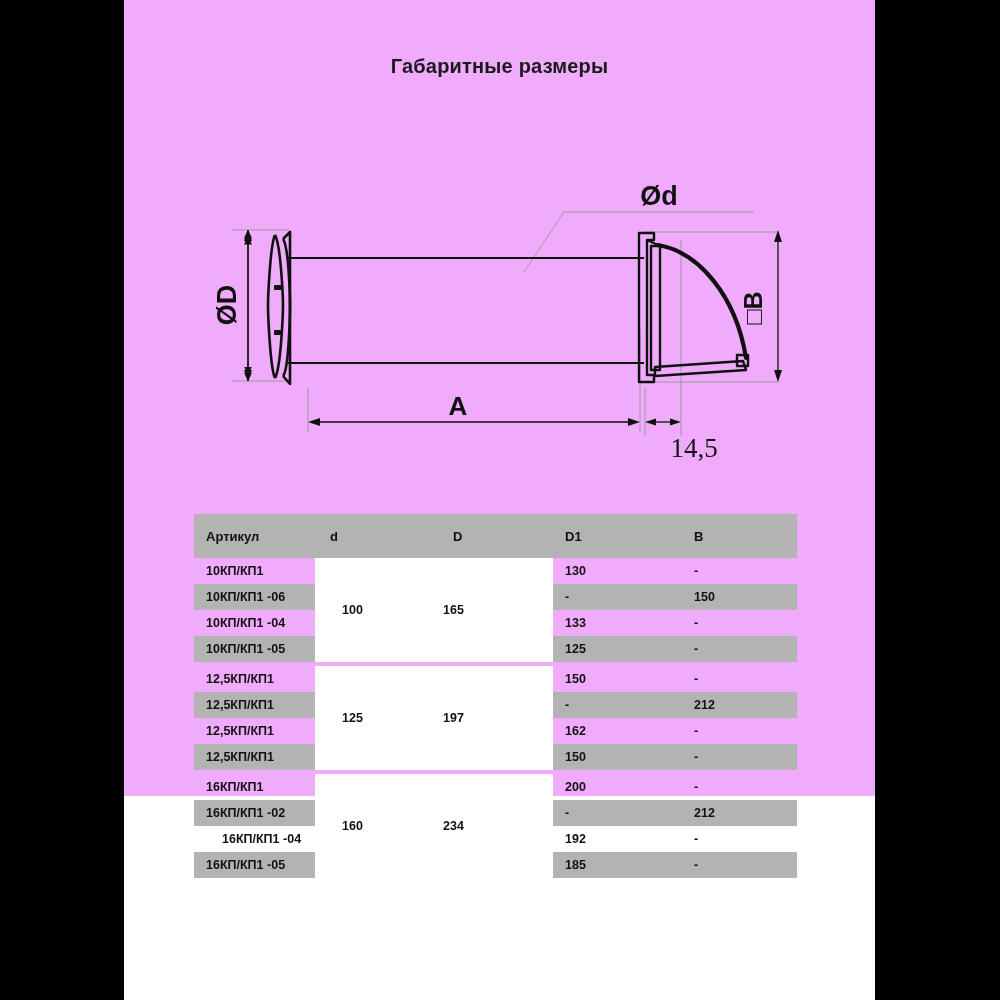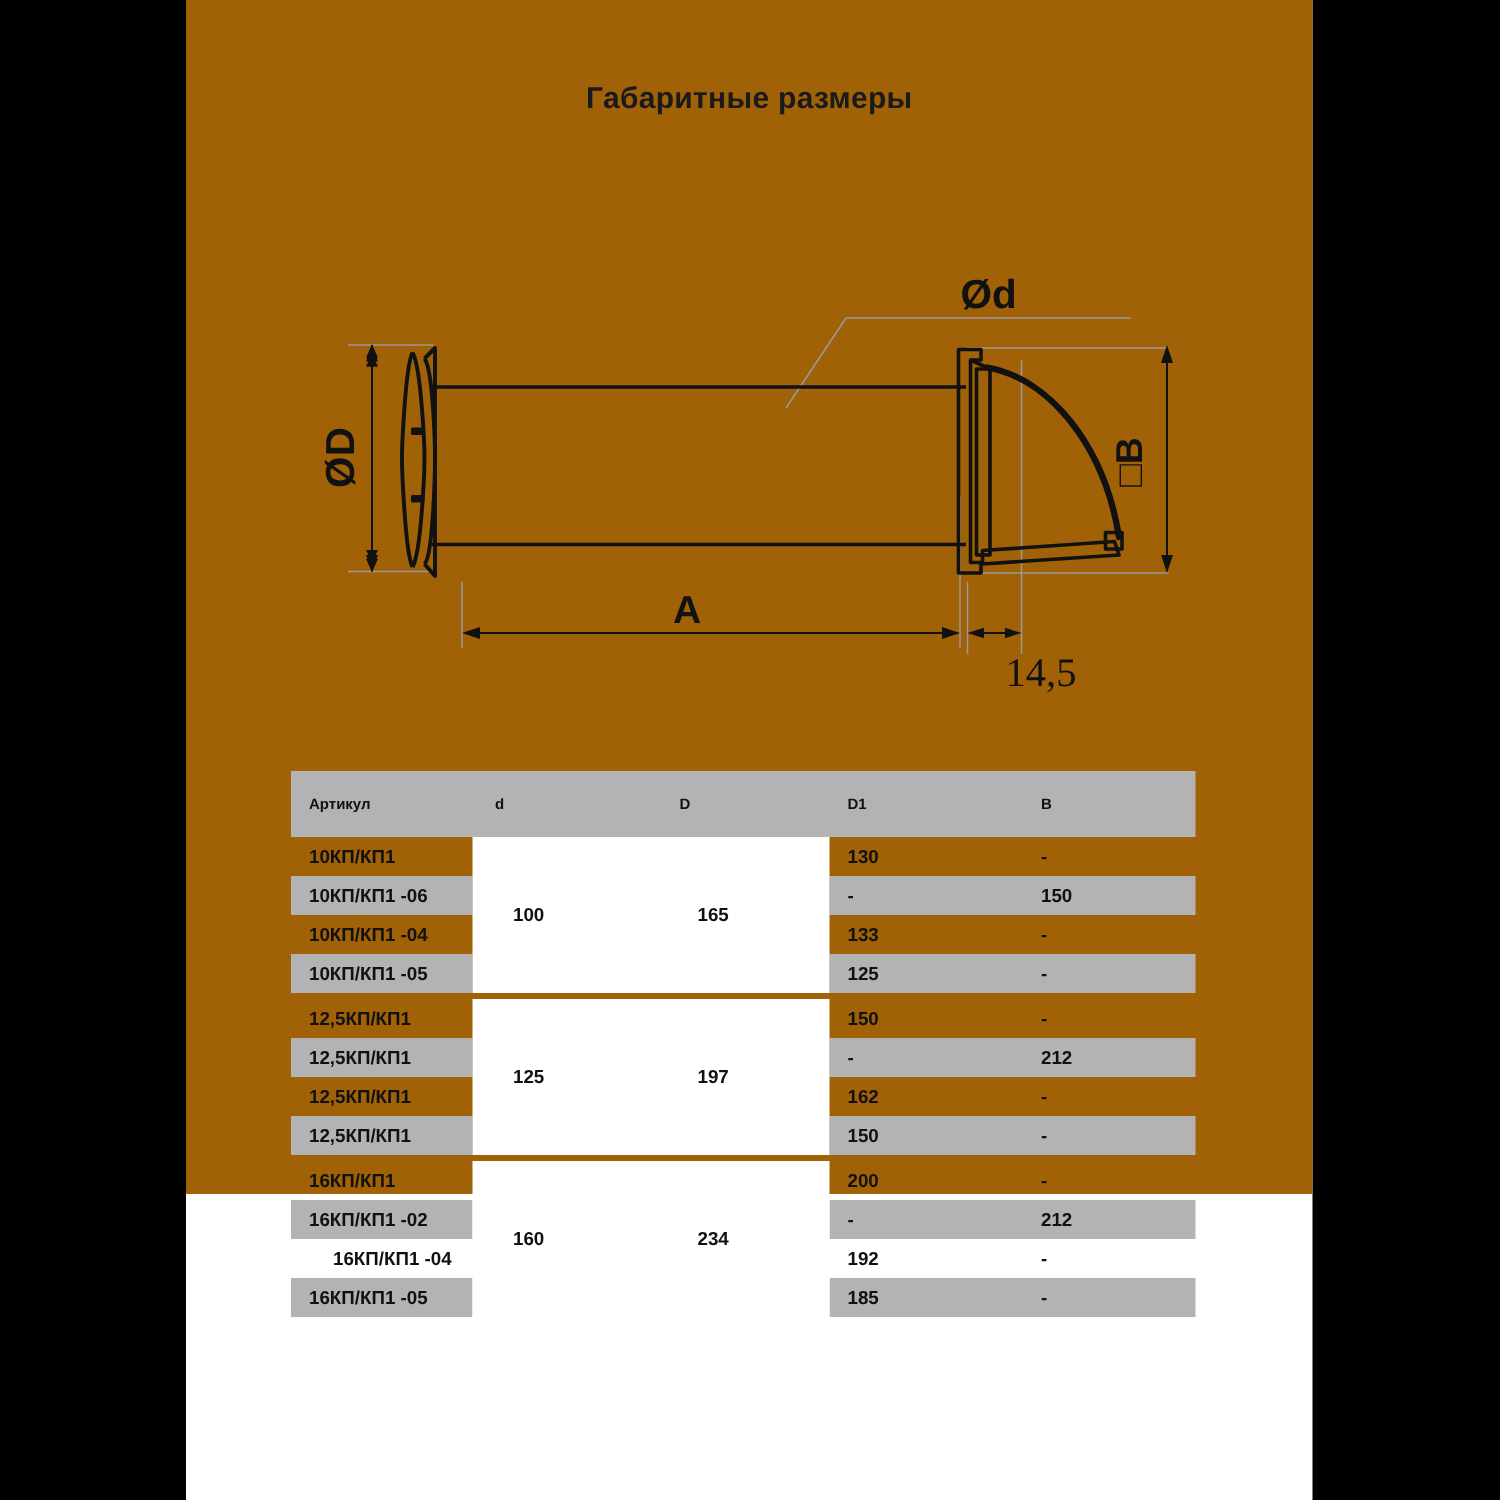--- a/index.html
+++ b/index.html
@@ -26,21 +26,21 @@
   .sidebar.left  { left: 0;   width: 124px; }
   .sidebar.right { left: 875px; width: 125px; }
 
   
   .sheet {
     position: absolute;
     left: 124px;
     top: 0;
     width: 751px;
     height: 796px;
-    background: #a16207;
+    background: #f0abfc;
   }
 
   
   .title {
     position: absolute;
     left: 0;
     top: 55px;
     width: 751px;
     text-align: center;
     font-size: 20px;
@@ -94,39 +94,39 @@
     font-weight: bold;
     color: #111111;
     white-space: nowrap;
   }
   .c-art { left: 12px;  }
   .c-d   { left: 136px; }
   .c-D   { left: 259px; }
   .c-D1  { left: 371px; }
   .c-B   { left: 500px; }
 
-  .t-head .cell { font-size: 10px; }
+  .t-head .cell { font-size: 13px; }
 
   
   .group {
     position: relative;
   }
   .merged {
     position: absolute;
     display: flex;
     align-items: center;
     font-size: 12.5px;
     font-weight: bold;
     color: #111111;
     height: 104px;   
     top: 0;
     z-index: 3;
   }
   .merged.m-d { left: 148px; }
-  .merged.m-D { left: 271px; }
+  .merged.m-D { left: 249px; }
 
   
   .merge-mask {
     position: absolute;
     left: 121px;
     width: 238px;   
     top: 0;
     height: 104px;
     background: #ffffff;
     z-index: 2;

